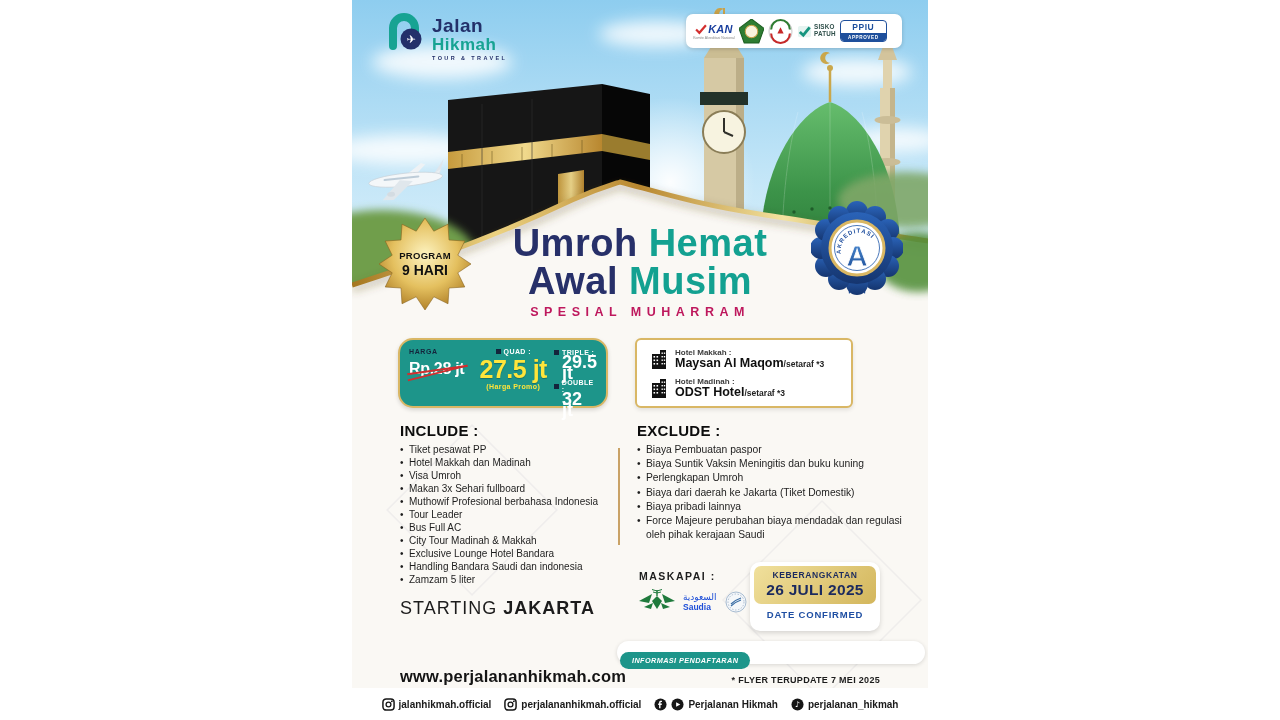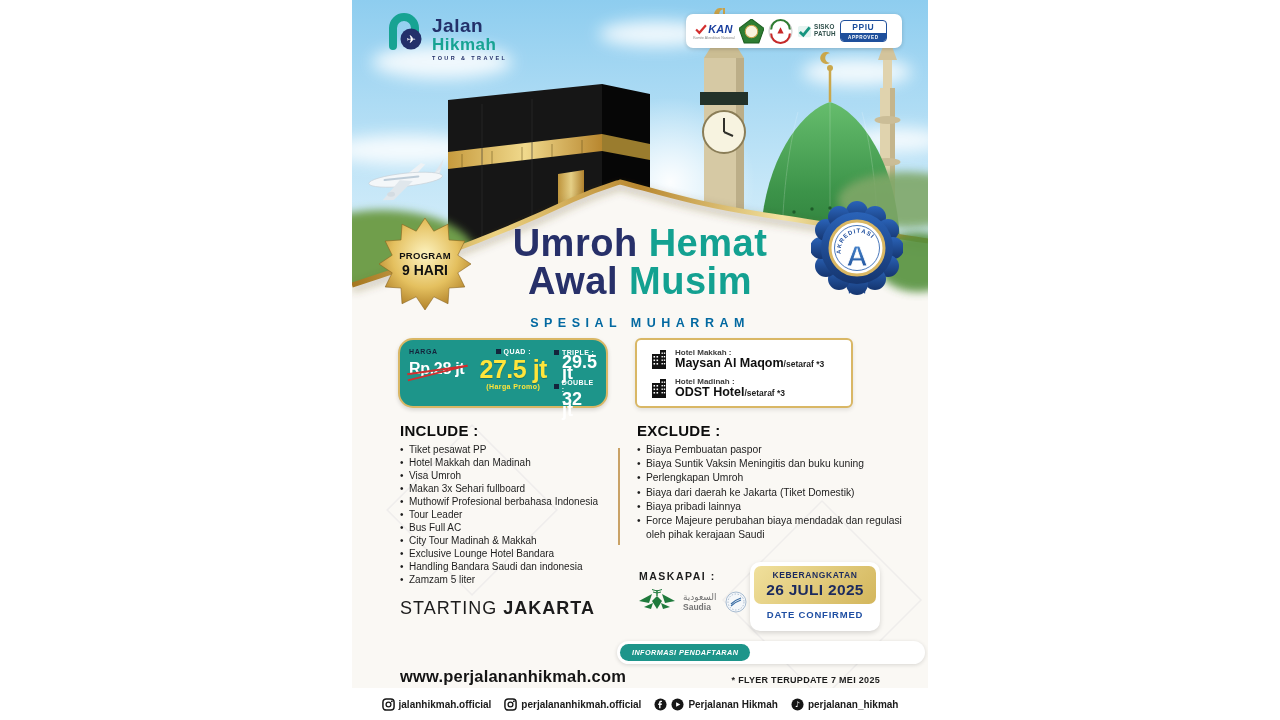--- a/index.html
+++ b/index.html
@@ -37,21 +37,21 @@
   .program-l1 { font-size:9.5px; font-weight:900; letter-spacing:.3px; }
   .program-l2 { font-size:14px; font-weight:900; margin-top:1px; }
 
   
   .accreditation-badge { position:absolute; left:459px; top:190px; width:92px; height:116px; }
 
   
   .title-block { position:absolute; left:120px; top:224px; width:336px; text-align:center; }
   .title-line { font-size:38px; font-weight:800; line-height:38px; letter-spacing:.5px; }
   .t-dark { color:#273069; } .t-accent { color:#13a191; }
-  .subtitle { margin-top:16px; font-size:12.5px; font-weight:700; color:#0369a1; letter-spacing:5.5px; }
+  .subtitle { margin-top:5px; font-size:12.5px; font-weight:700; color:#be185d; letter-spacing:5.5px; }
 
   
   .price-box { position:absolute; left:46px; top:338px; width:210px; height:70px; background:#1d958a;
                border:2.5px solid #d9b765; border-radius:15px; display:flex; align-items:stretch; padding:8px 9px 11px;
                box-shadow:0 2px 4px rgba(0,0,0,.15); }
   .pb-col1 { width:64px; }
   .pb-label { font-size:7px; font-weight:800; color:#14253c; letter-spacing:.6px; }
   .sq-label { font-size:7px; font-weight:800; color:#fff; letter-spacing:.4px; display:flex; align-items:center; }
   .sq-label::before { content:""; display:inline-block; width:5px; height:5px; background:#14253c; margin-right:3px; }
   .old-price { position:relative; display:inline-block; font-size:16px; font-weight:900; color:#fff; margin-top:5px; letter-spacing:-.3px; }
@@ -82,42 +82,42 @@
   .exclude-section li { font-size:10.3px; line-height:14.2px; }
   ul.list li { color:#1d1d1d; font-weight:500; display:flex; }
   .dot { width:9px; flex:0 0 9px; color:#1d1d1d; }
   .dot::before { content:"•"; }
   .col-divider { position:absolute; left:266px; top:448px; width:1.5px; height:97px; background:#c9a266; }
 
   
   .airline-section { position:absolute; left:287px; top:570px; }
   .airline-label { font-size:10.5px; font-weight:800; color:#1d1d1d; letter-spacing:1.5px; }
   .airline-row { display:flex; align-items:center; gap:8px; margin-top:7px; }
-  .saudia-text { line-height:1; color:#737373; }
+  .saudia-text { line-height:1; color:#1d4ed8; }
   .saudia-ar { font-size:9px; font-family:"DejaVu Sans",sans-serif; }
   .saudia-en { font-size:8.5px; font-weight:700; margin-top:1px; }
 
   
   .departure-card { position:absolute; left:398px; top:562px; width:130px; height:69px; background:#fff; border-radius:10px;
                     box-shadow:0 2px 5px rgba(0,0,0,.15); padding:4px; text-align:center; }
   .departure-gold { background:linear-gradient(135deg,#f0e09c,#d3b65c); border-radius:7px; padding:4px 2px 5px; color:#1b2a5e; }
   .dep-label { font-size:8.5px; font-weight:800; letter-spacing:.6px; }
   .dep-date { font-size:15.5px; font-weight:900; letter-spacing:.3px; margin-top:1px; }
   .dep-status { font-size:9.5px; font-weight:800; color:#1f4fa3; letter-spacing:.8px; margin-top:5px; }
 
   
   .starting-line { position:absolute; left:48px; top:598px; font-size:18px; color:#1c1c1c; letter-spacing:1px; }
   .starting-label { font-weight:300; } .starting-city { font-weight:800; }
   .company-block { position:absolute; left:51px; top:632px; }
   .company-name { font-size:11.5px; font-weight:800; color:#111; letter-spacing:1.1px; }
   .company-license { font-size:10.5px; font-weight:600; color:#222; letter-spacing:.3px; margin-top:3px; }
 
   
   .info-pill { position:absolute; left:265px; top:641px; width:308px; height:23px; background:#fff; border-radius:12px;
-               box-shadow:0 1px 4px rgba(0,0,0,.14); display:flex; align-items:center; padding:0 3px; }
+               box-shadow:0 1px 4px rgba(0,0,0,.14); display:flex; padding:11px 3px; }
   .info-pill-btn { background:#1d958a; color:#fff; border-radius:9px; height:17px; display:flex; align-items:center;
                    padding:0 12px; font-size:7.3px; font-weight:800; font-style:italic; letter-spacing:.4px; }
 
   
   .website { position:absolute; left:48px; top:667px; font-size:16.5px; font-weight:800; color:#141414; letter-spacing:.2px; }
   .flyer-note { position:absolute; right:48px; top:675px; font-size:9px; color:#1c1c1c; font-weight:600; letter-spacing:.3px; }
   .flyer-note b { font-weight:900; }
 
   
   .footer-bar { position:absolute; left:0; bottom:0; width:576px; height:32px; background:#fff;

